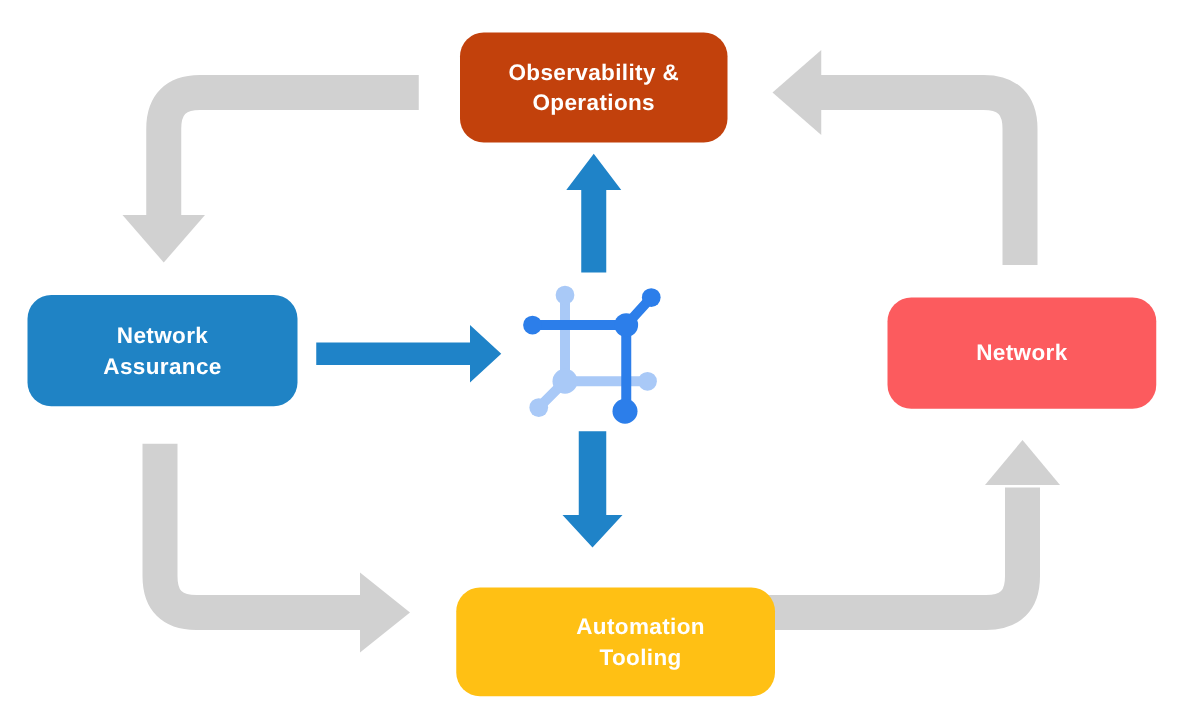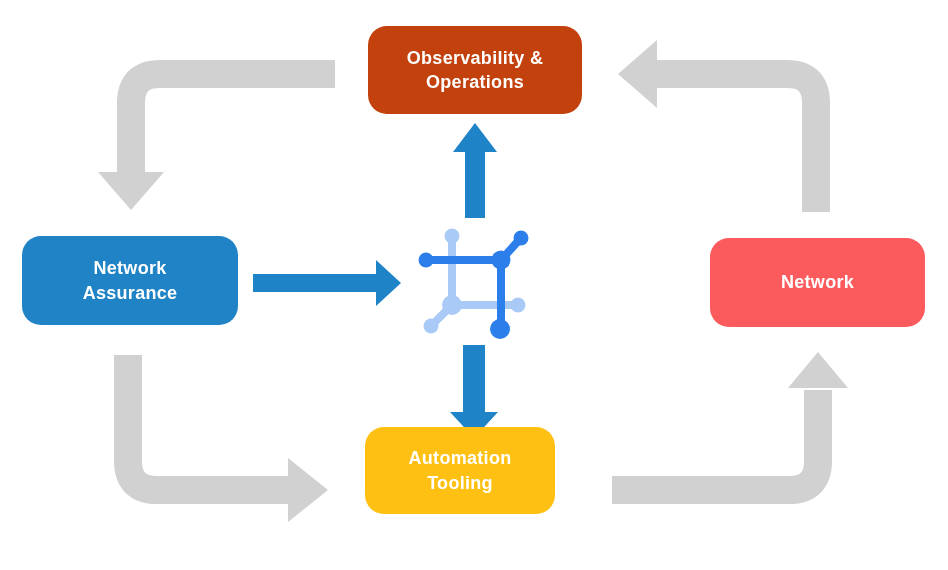--- a/index.html
+++ b/index.html
@@ -34,21 +34,21 @@
     color: #ffffff;
     font-size: 18px;
     font-weight: bold;
     letter-spacing: 0.3px;
     line-height: 1.35;
     text-align: center;
   }
   .node-observability { left: 368px; top: 26px;  width: 214px; height: 88px; }
   .node-operations    { left: 22px;  top: 236px; width: 216px; height: 89px; }
   .node-infrastructure{ left: 710px; top: 238px; width: 215px; height: 89px; }
-  .node-automation    { left: 365px; top: 427px; width: 190px; height: 87px; }
+  .node-automation    { left: 365px; top: 470px; width: 215px; height: 87px; padding-left: 40px; }
   .icon-svg {
     position: absolute;
     left: 415px;
     top: 222px;
   }
   .stroke8 line {
     stroke-width: 8px;
     stroke-linecap: round;
     fill: none;
   }

